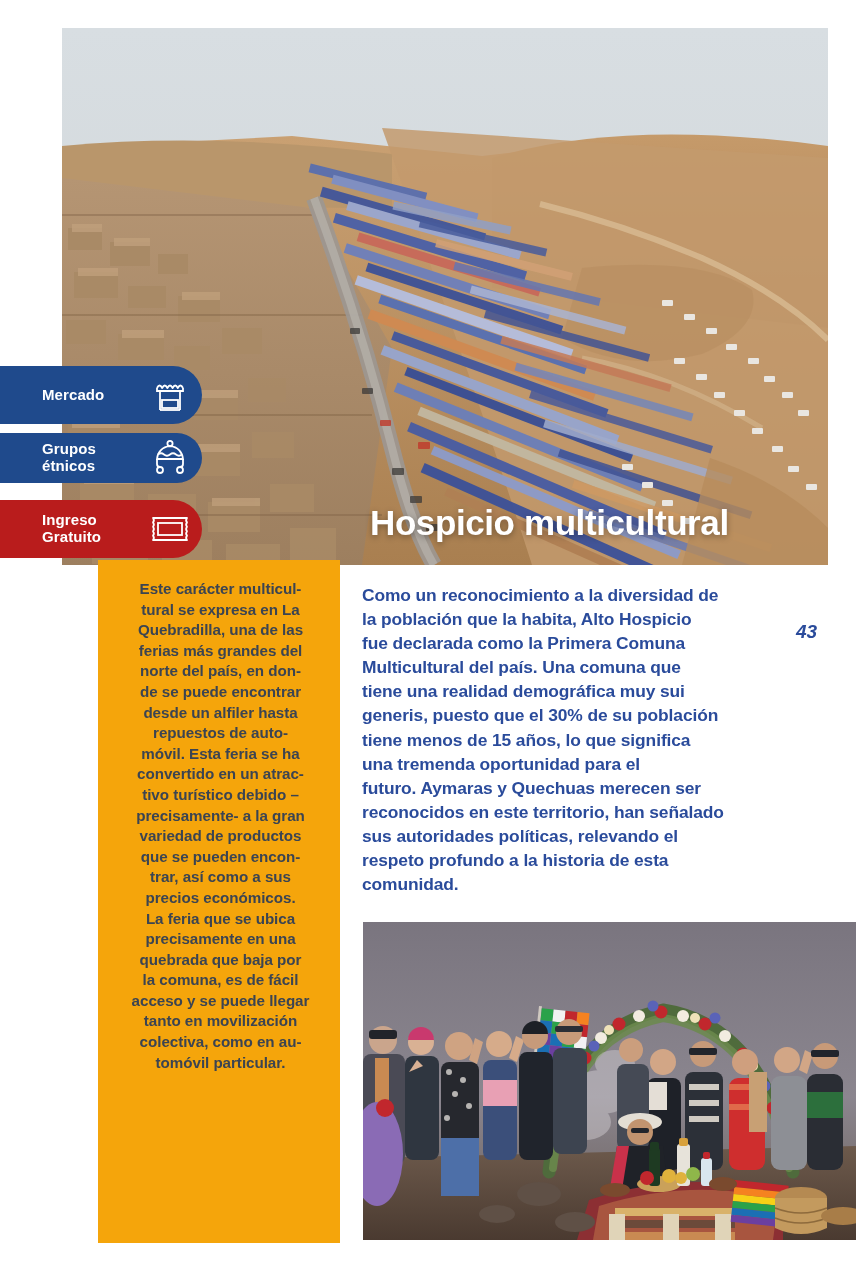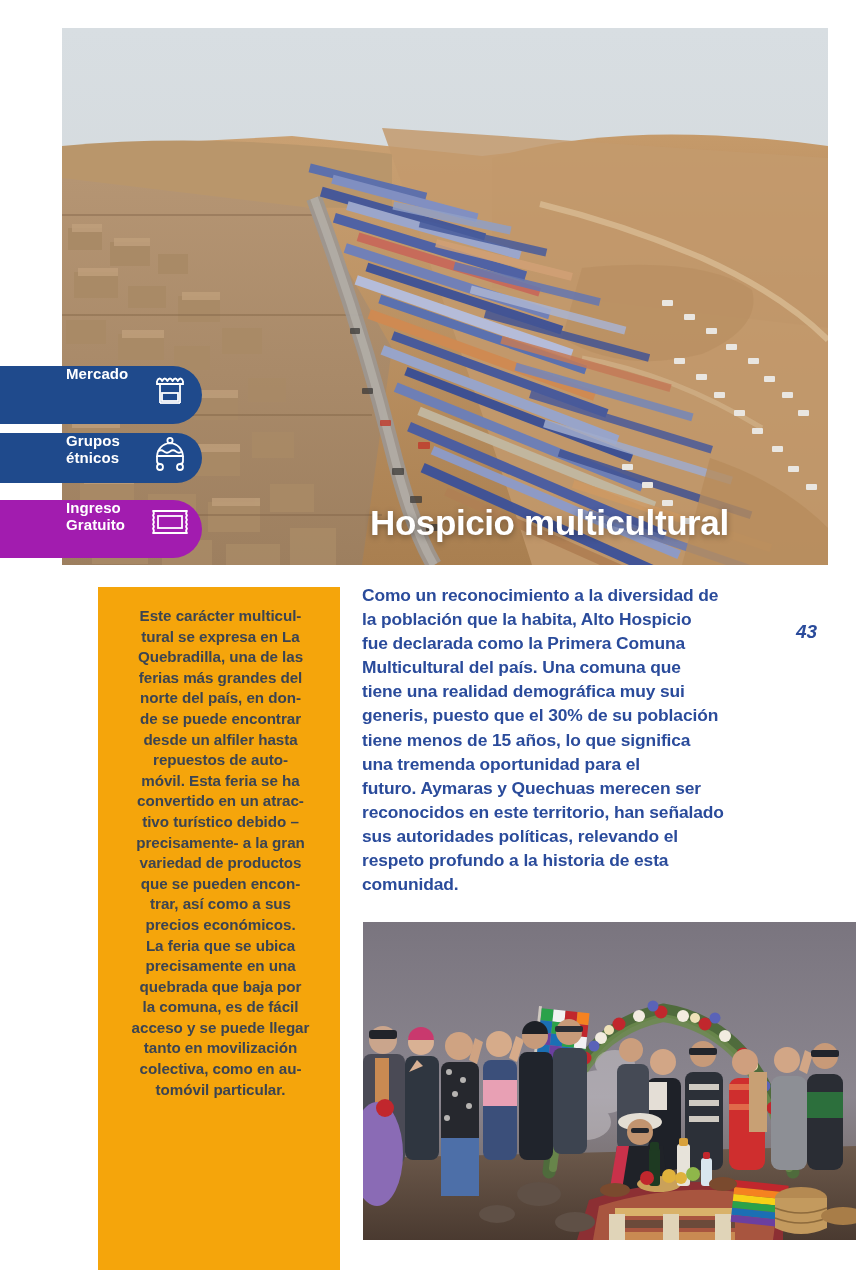--- a/index.html
+++ b/index.html
@@ -57,26 +57,27 @@
     letter-spacing: -0.4px;
     text-shadow: 0 2px 6px rgba(0,0,0,0.35);
     white-space: nowrap;
   }
 
   
   .badge {
     position: absolute;
     left: 0;
     display: flex;
+    align-items: center;
     box-sizing: border-box;
-    padding-left: 66px;
+    padding-left: 42px;
     color: #ffffff;
   }
   .badge-blue  { background: #1f4a8c; }
-  .badge-cyan  { background: #a21caf; }
+  .badge-cyan  { background: #b91c1c; }
 
   .badge-mercado {
     top: 366px;
     width: 202px;
     height: 58px;
     border-radius: 0 29px 29px 0;
   }
   .badge-grupos {
     top: 433px;
     width: 202px;
@@ -106,21 +107,21 @@
     display: flex;
     align-items: center;
     justify-content: center;
   }
   .badge-icon svg { display: block; }
 
   
   .orange-block {
     position: absolute;
     left: 98px;
-    top: 587px;
+    top: 560px;
     width: 242px;
     height: 683px;
     background: #f5a50b;
     box-sizing: border-box;
     padding: 19px 9px 0 12px;
   }
   .orange-text {
     color: #3b4452;
     font-size: 15.2px;
     font-weight: 700;

